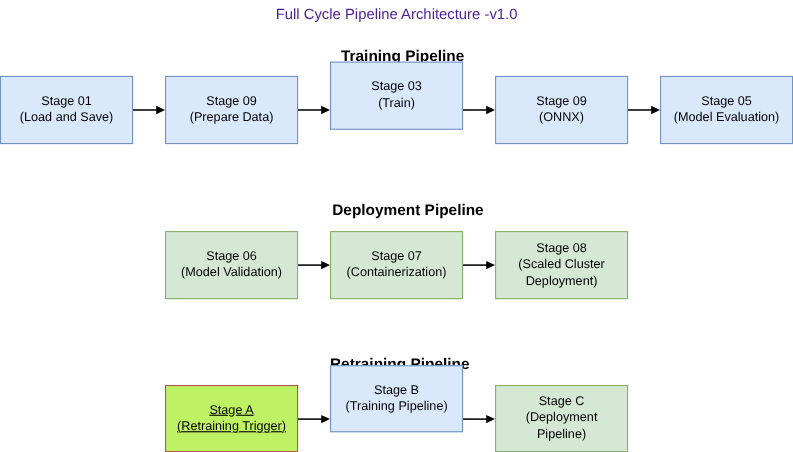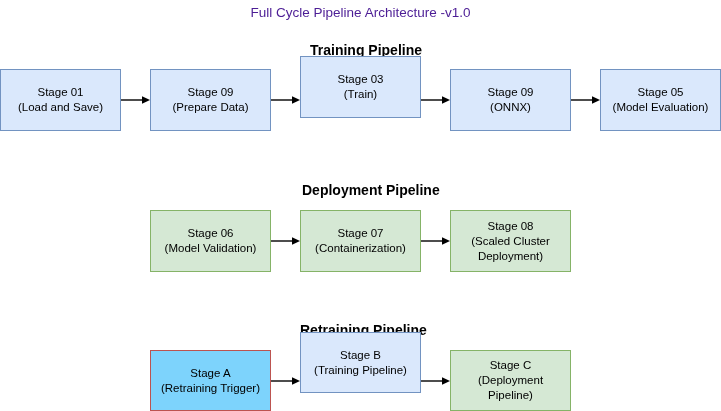--- a/index.html
+++ b/index.html
@@ -52,21 +52,21 @@
     justify-content: center;
     text-align: center;
     font-size: 11.5px;
     line-height: 15px;
     color: #000000;
     white-space: pre-line;
     padding: 0 4px;
   }
   .fill-blue   { background: #dae8fc; border-color: #7293c1; }
   .fill-green  { background: #d5e8d4; border-color: #85b367; }
-  .fill-red    { background: #7dd3fc; border-color: #bc5350; }
+  .fill-red    { background: #bef264; border-color: #bc5350; text-decoration: underline; }
 
   .arrow {
     position: absolute;
     height: 10px;
     pointer-events: none;
   }
   .arrow svg { display: block; overflow: visible; }
 </style>
 </head>
 <body>

